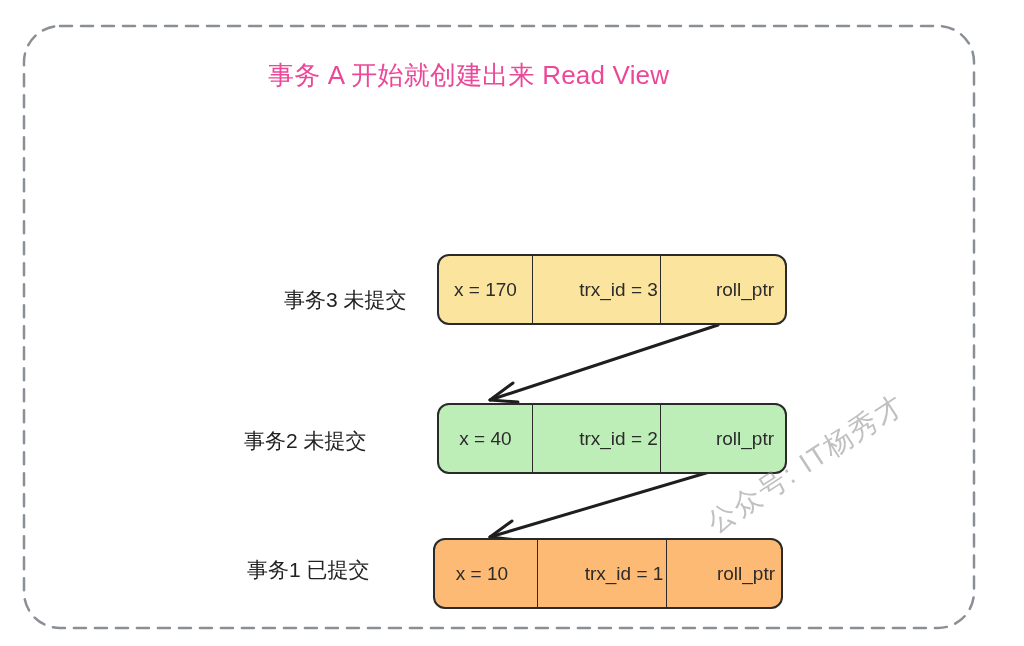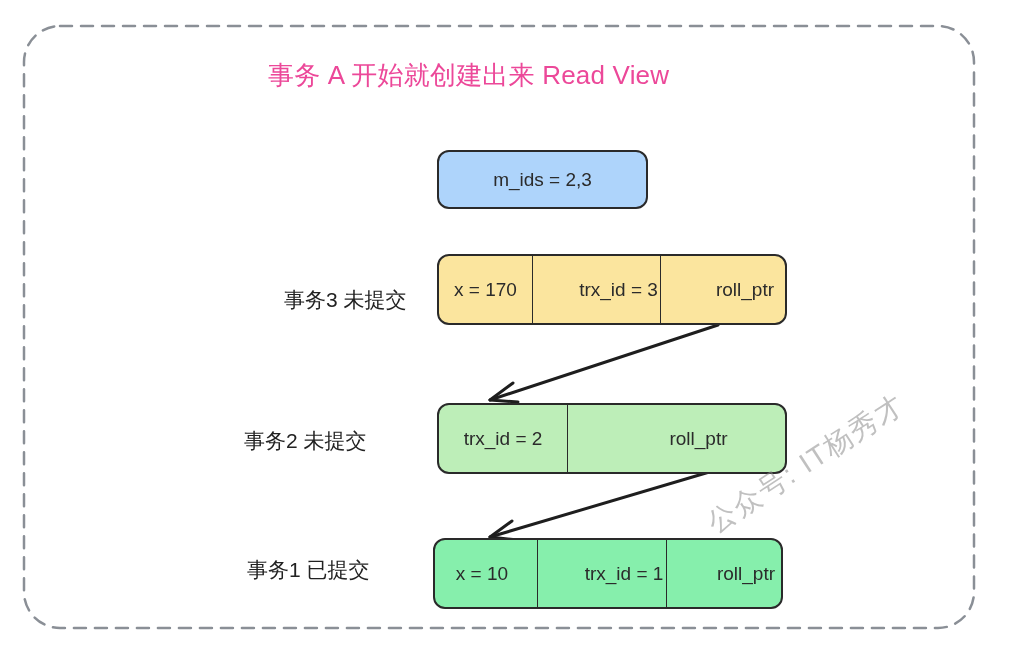--- a/index.html
+++ b/index.html
@@ -89,38 +89,36 @@
     </g>
 
     <g>
       <line x1="733" y1="465" x2="490" y2="537" stroke="#1e1e1e" stroke-width="3" stroke-linecap="round"></line>
       <polyline points="512,521 490,537 518,540" fill="none" stroke="#1e1e1e" stroke-width="3" stroke-linecap="round" stroke-linejoin="round"></polyline>
     </g>
   </svg>
 
   <div class="title">事务 A 开始就创建出来 Read View</div>
 
-  <div class="box" style="left:437px; top:150px; width:211px; height:59px; background:#aed4fb;">
-    <div class="cell" style="flex:1;">m_ids = 2,3</div>
-  </div>
 
   <div class="row-label" style="left:244px; top:286px;margin-left:40px;">事务3 未提交</div>
   <div class="box" style="left:437px; top:254px; width:350px; height:71px; background:#fbe59e;">
     <div class="cell" style="width:93px;">x = 170</div>
     <div class="cell" style="width:128px;">trx_id = 3</div>
     <div class="cell" style="flex:1;">roll_ptr</div>
   </div>
 
   <div class="row-label" style="left:244px; top:427px;">事务2 未提交</div>
   <div class="box" style="left:437px; top:403px; width:350px; height:71px; background:#bdeeb8;">
+    <div class="cell" style="width:93px;">x = 40</div>
     <div class="cell" style="width:128px;">trx_id = 2</div>
     <div class="cell" style="flex:1;">roll_ptr</div>
   </div>
 
   <div class="row-label" style="left:247px; top:556px;">事务1 已提交</div>
-  <div class="box" style="left:433px; top:538px; width:350px; height:71px; background:#86efac;">
+  <div class="box" style="left:433px; top:538px; width:350px; height:71px; background:#fdba74;">
     <div class="cell" style="width:94px;">x = 10</div>
     <div class="cell" style="width:129px;margin-left:8px;">trx_id = 1</div>
     <div class="cell" style="flex:1;">roll_ptr</div>
   </div>
 
   <div class="watermark">公众号: IT杨秀才</div>
 </div>
 
 </body></html>

